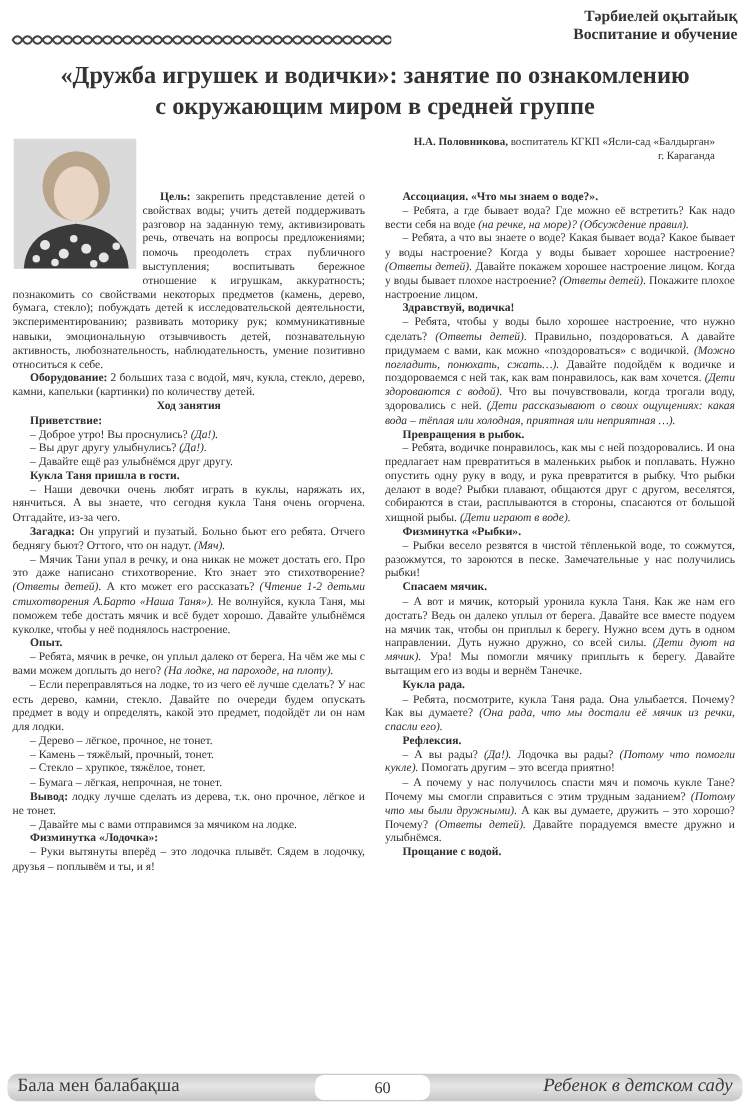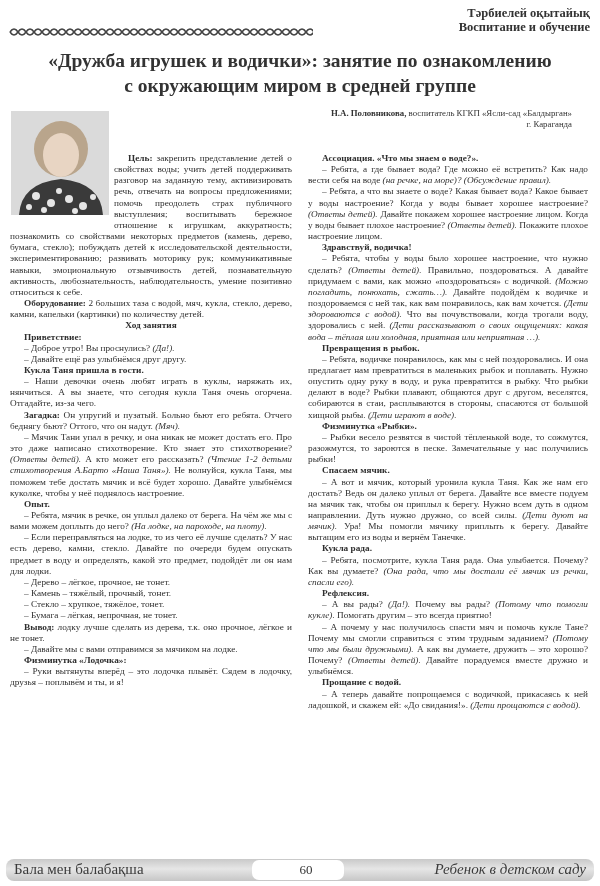--- a/index.html
+++ b/index.html
@@ -68,20 +68,21 @@
   </svg>
 </div>
 
 <div class="col col-left">
   <div class="wrap-float"></div>
   <p><b>Цель:</b><span> закрепить представление детей о свойствах воды; учить детей поддерживать разговор на заданную тему, активизировать речь, отвечать на вопросы предложениями; помочь преодолеть страх публичного выступления; воспитывать бережное отношение к игрушкам, аккуратность; познакомить со свойствами некоторых предметов (камень, дерево, бумага, стекло); побуждать детей к исследовательской деятельности, экспериментированию; развивать моторику рук; коммуникативные навыки, эмоциональную отзывчивость детей, познавательную активность, любознательность, наблюдательность, умение позитивно относиться к себе.</span></p>
   <p><b>Оборудование:</b><span> 2 больших таза с водой, мяч, кукла, стекло, дерево, камни, капельки (картинки) по количеству детей.</span></p>
   <p class="center">Ход занятия</p>
   <p class="h">Приветствие:</p>
   <p><span>– Доброе утро! Вы проснулись? </span><i>(Да!).</i></p>
+  <p><span>– Вы друг другу улыбнулись? </span><i>(Да!).</i></p>
   <p>– Давайте ещё раз улыбнёмся друг другу.</p>
   <p class="h">Кукла Таня пришла в гости.</p>
   <p>– Наши девочки очень любят играть в куклы, наряжать их, нянчиться. А вы знаете, что сегодня кукла Таня очень огорчена. Отгадайте, из-за чего.</p>
   <p><b>Загадка:</b><span> Он упругий и пузатый. Больно бьют его ребята. Отчего беднягу бьют? Оттого, что он надут. </span><i>(Мяч).</i></p>
   <p><span>– Мячик Тани упал в речку, и она никак не может достать его. Про это даже написано стихотворение. Кто знает это стихотворение? </span><i>(Ответы детей).</i><span>  А кто может его рассказать? </span><i>(Чтение 1-2 детьми стихотворения А.Барто «Наша Таня»).</i><span> Не волнуйся, кукла Таня, мы поможем тебе достать мячик и всё будет хорошо. Давайте улыбнёмся куколке, чтобы у неё поднялось настроение.</span></p>
   <p class="h">Опыт.</p>
   <p><span>– Ребята, мячик в речке, он уплыл далеко от берега. На чём же мы с вами можем доплыть до него? </span><i>(На лодке, на пароходе, на плоту).</i></p>
   <p>– Если переправляться на лодке, то из чего её лучше сделать? У нас есть дерево, камни, стекло. Давайте по очереди будем опускать предмет в воду и определять, какой это предмет, подойдёт ли он нам для лодки.</p>
   <p>– Дерево – лёгкое, прочное, не тонет.</p>
   <p>– Камень – тяжёлый, прочный, тонет.</p>
@@ -101,23 +102,22 @@
   <p><span>– Ребята, чтобы у воды было хорошее настроение, что нужно сделать? </span><i>(Ответы детей).</i><span> Правильно, поздороваться. А давайте придумаем с вами, как можно «поздороваться» с водичкой. </span><i>(Можно погладить, понюхать, сжать…).</i><span> Давайте подойдём к водичке и поздороваемся с ней так, как вам понравилось, как вам хочется. </span><i>(Дети здороваются с водой).</i><span> Что вы почувствовали, когда трогали воду, здоровались с ней. </span><i>(Дети рассказывают о своих ощущениях: какая вода – тёплая или холодная, приятная или неприятная …).</i></p>
   <p class="h">Превращения в рыбок.</p>
   <p><span>– Ребята, водичке понравилось, как мы с ней поздоровались. И она предлагает нам превратиться в маленьких рыбок и поплавать. Нужно опустить одну руку в воду, и рука превратится в рыбку. Что рыбки делают в воде? Рыбки плавают, общаются друг с другом, веселятся, собираются в стаи, расплываются в стороны, спасаются от большой хищной рыбы. </span><i>(Дети играют в воде).</i></p>
   <p class="h">Физминутка «Рыбки».</p>
   <p>– Рыбки весело резвятся в чистой тёпленькой воде, то сожмутся, разожмутся, то зароются в песке. Замечательные у нас получились рыбки!</p>
   <p class="h">Спасаем мячик.</p>
   <p><span>– А вот и мячик, который уронила кукла Таня. Как же нам его достать? Ведь он далеко уплыл от берега. Давайте все вместе подуем на мячик так, чтобы он приплыл к берегу. Нужно всем дуть в одном направлении. Дуть нужно дружно, со всей силы. </span><i>(Дети дуют на мячик).</i><span> Ура! Мы помогли мячику приплыть к берегу. Давайте вытащим его из воды и вернём Танечке.</span></p>
   <p class="h">Кукла рада.</p>
   <p><span>– Ребята, посмотрите, кукла Таня рада. Она улыбается. Почему? Как вы думаете? </span><i>(Она рада, что мы достали её мячик из речки, спасли его).</i></p>
   <p class="h">Рефлексия.</p>
-  <p><span>– А вы рады? </span><i>(Да!).</i><span> Почему вы рады? </span><i>(Потому что помогли кукле).</i><span> Помогать другим – это всегда приятно!</span></p>
+  <p><span>– А вы рады? </span><i>(Да!).</i><span> Лодочка вы рады? </span><i>(Потому что помогли кукле).</i><span> Помогать другим – это всегда приятно!</span></p>
   <p><span>– А почему у нас получилось спасти мяч и помочь кукле Тане? Почему мы смогли справиться с этим трудным заданием? </span><i>(Потому что мы были дружными).</i><span> А как вы думаете, дружить – это хорошо? Почему? </span><i>(Ответы детей).</i><span> Давайте порадуемся вместе дружно и улыбнёмся.</span></p>
   <p class="h">Прощание с водой.</p>
-  <p><span>– А теперь давайте попрощаемся с водичкой, прикасаясь к ней ладошкой, и скажем ей: «До свидания!». </span><i>(Дети прощаются с водой).</i></p>
 </div>
 
 <div class="footer">
   <span class="footer-left">Бала мен балабақша</span>
   <span class="page-num">60</span>
   <span class="footer-right">Ребенок в детском саду</span>
 </div>
 
 </body></html>

